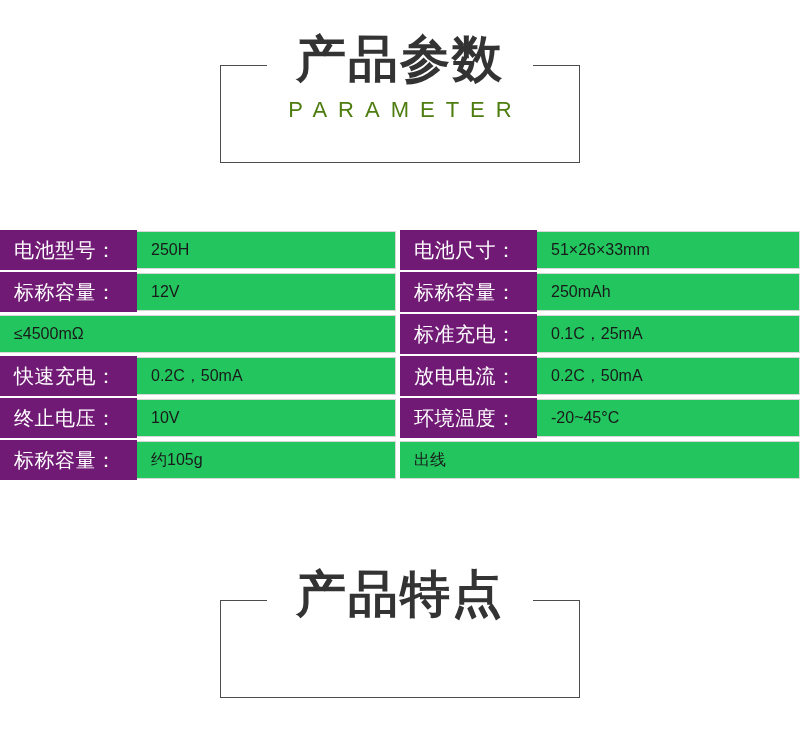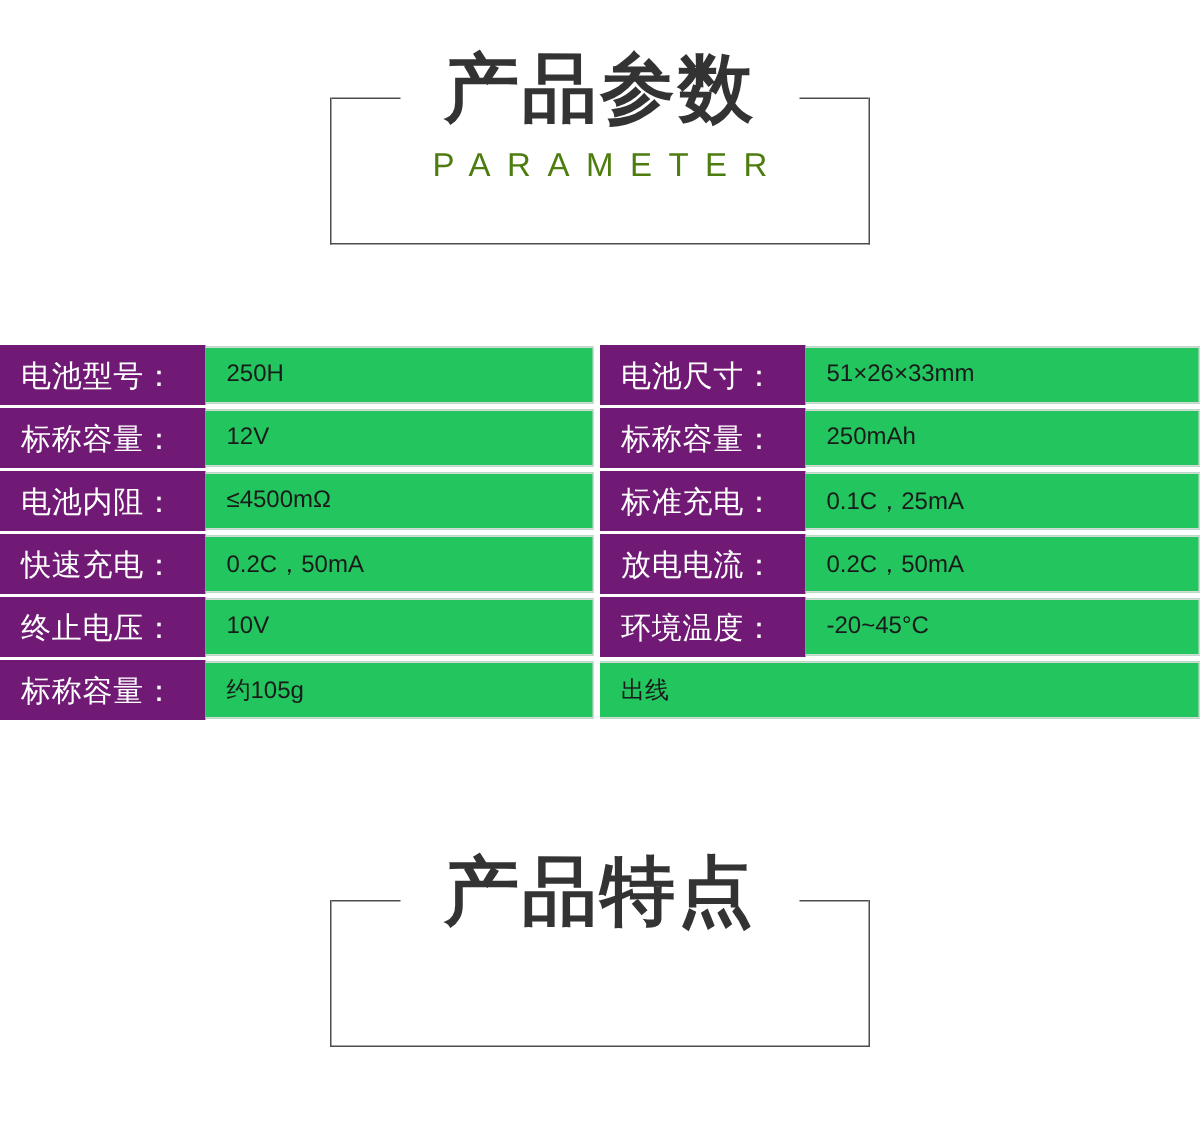--- a/index.html
+++ b/index.html
@@ -133,21 +133,20 @@
   <div class="spec-col left">
     <div class="spec-row">
       <div class="spec-label">电池型号：</div>
       <div class="spec-value">250H</div>
     </div>
     <div class="spec-row">
       <div class="spec-label">标称容量：</div>
       <div class="spec-value">12V</div>
     </div>
     <div class="spec-row">
-      <div class="spec-label">电池内阻：</div>
       <div class="spec-value">≤4500mΩ</div>
     </div>
     <div class="spec-row">
       <div class="spec-label">快速充电：</div>
       <div class="spec-value">0.2C，50mA</div>
     </div>
     <div class="spec-row">
       <div class="spec-label">终止电压：</div>
       <div class="spec-value">10V</div>
     </div>

